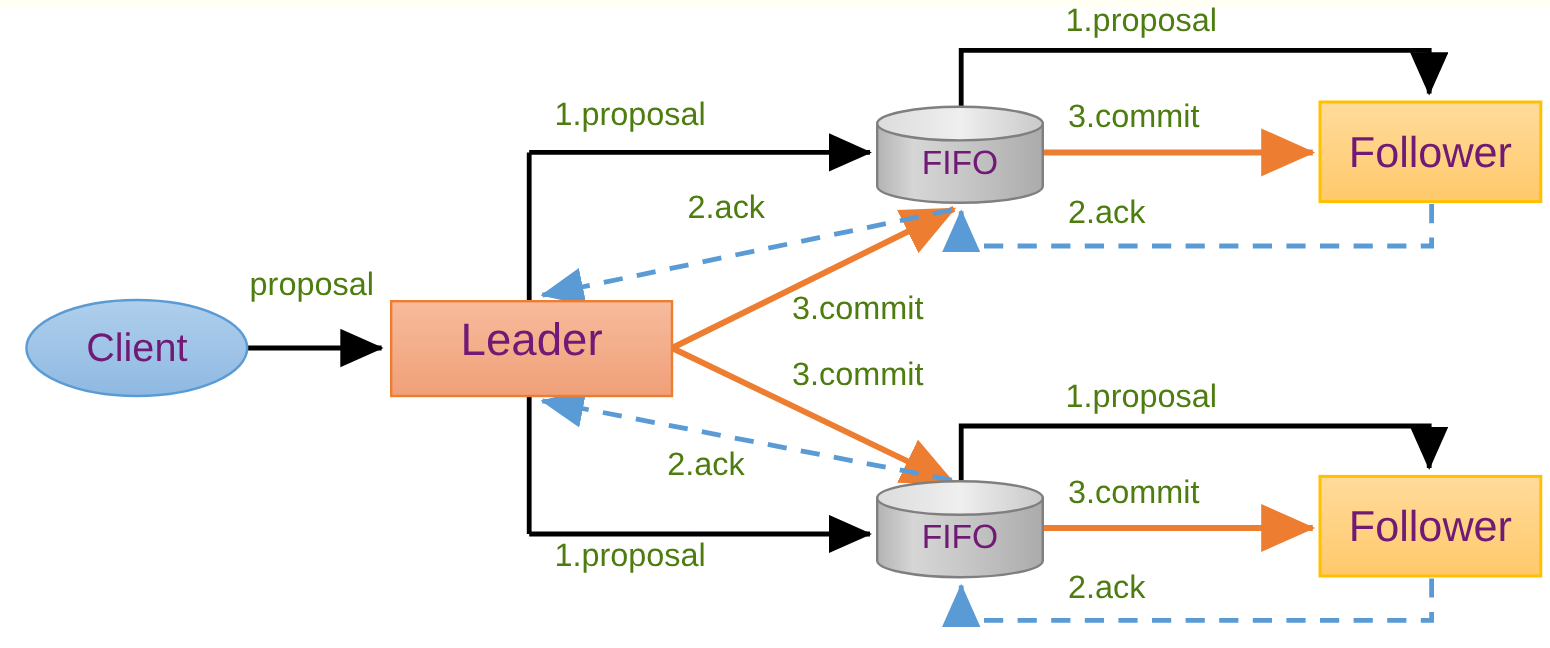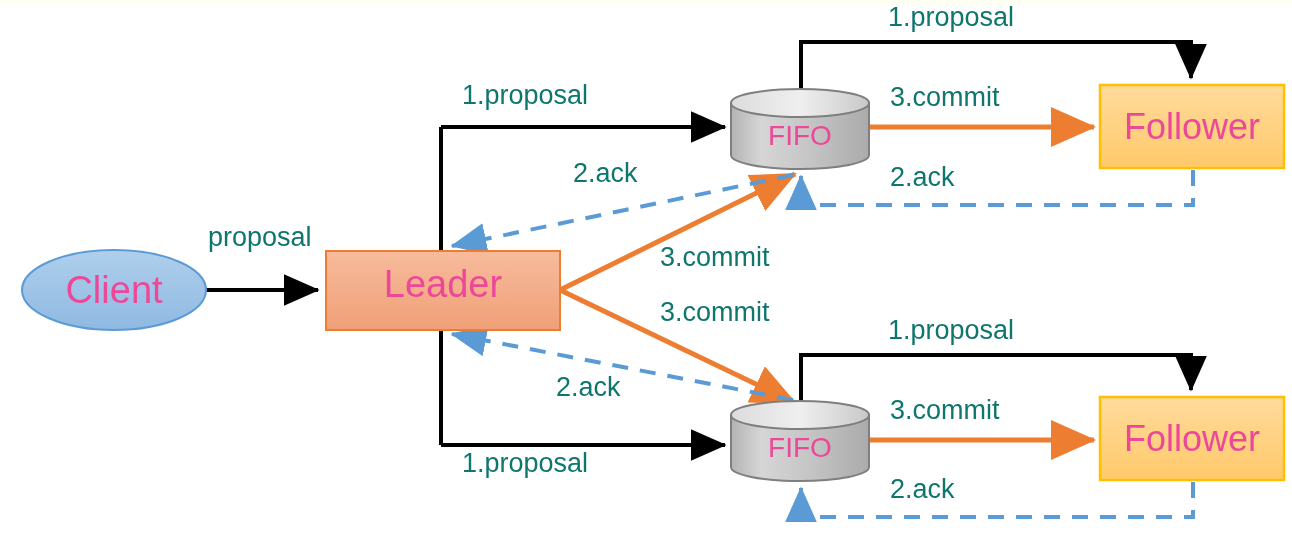--- a/index.html
+++ b/index.html
@@ -2,24 +2,24 @@
 <html><head>
 <meta charset="utf-8">
 <style>
   html,body{margin:0;padding:0;background:#ffffff;}
   body{font-family:"Liberation Sans",sans-serif;}
   #stage{position:relative;width:1292px;height:540px;background:#ffffff;overflow:hidden;}
   #topstrip{position:absolute;left:0;top:0;width:1292px;height:6px;background:#fffff4;}
   svg.layer{position:absolute;left:0;top:0;width:1292px;height:540px;}
   .nodelabel{
     position:absolute;display:flex;align-items:center;justify-content:center;
-    color:#ec4899;white-space:nowrap;pointer-events:none;
+    color:#701a75;white-space:nowrap;pointer-events:none;
   }
   .edgelabel{
-    position:absolute;color:#0f766e;white-space:nowrap;
+    position:absolute;color:#4d7c0f;white-space:nowrap;
     font-size:27px;line-height:1;
   }
 </style>
 </head>
 <body>
 
 <div id="stage">
 
   <div id="topstrip"></div>
 
@@ -136,21 +136,21 @@
 
     <g>
       <rect x="1100" y="85" width="184" height="83" fill="url(#gFollower)" stroke="#FFC000" stroke-width="2.5"></rect>
     </g>
 
     <g>
       <rect x="1100" y="397" width="184" height="83" fill="url(#gFollower)" stroke="#FFC000" stroke-width="2.5"></rect>
     </g>
   </svg>
 
-  <div class="nodelabel" style="left:22px;top:250px;width:184px;height:80px;font-size:38px;">Client</div>
+  <div class="nodelabel" style="left:22px;top:250px;width:184px;height:80px;font-size:33px;">Client</div>
 
   <div class="nodelabel" style="left:326px;top:251px;width:234px;height:66px;font-size:38px;">Leader</div>
 
   <div class="nodelabel" style="left:731px;top:103px;width:138px;height:66px;font-size:28px;">FIFO</div>
 
   <div class="nodelabel" style="left:731px;top:415px;width:138px;height:66px;font-size:28px;">FIFO</div>
 
   <div class="nodelabel" style="left:1100px;top:85px;width:184px;height:83px;font-size:36px;">Follower</div>
 
   <div class="nodelabel" style="left:1100px;top:397px;width:184px;height:83px;font-size:36px;">Follower</div>

